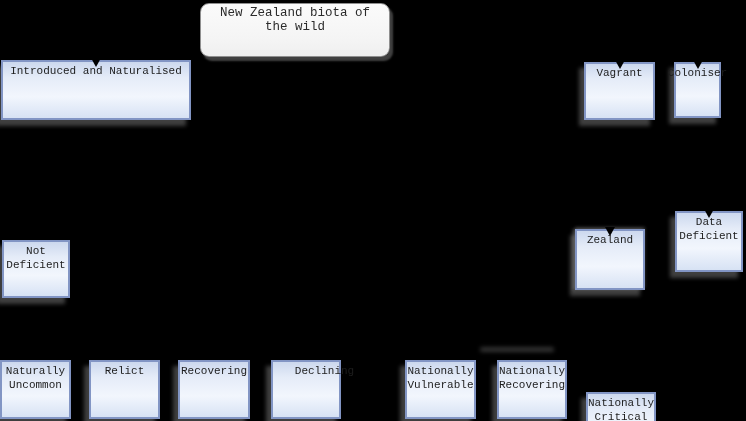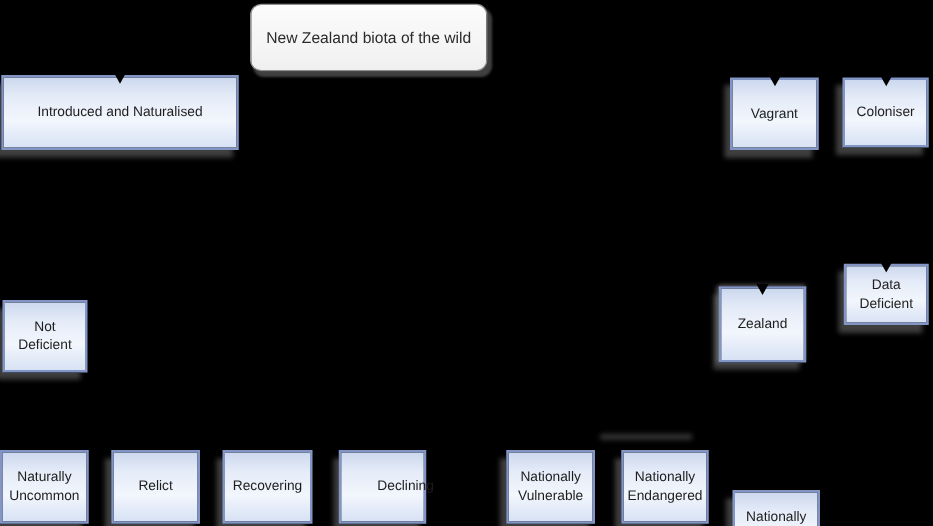--- a/index.html
+++ b/index.html
@@ -1,22 +1,22 @@
 <!DOCTYPE html>
 <html><head>
 <meta charset="utf-8">
 <style>
   html,body{margin:0;padding:0;background:#000;}
   .stage{
     position:relative;width:746px;height:421px;background:#000000;overflow:hidden;
     font-family:"Liberation Sans","DejaVu Sans",sans-serif;
   }
   .node{
-    position:absolute;display:flex;align-items:center;justify-content:center;
-    text-align:center;box-sizing:border-box;user-select:none;
+    position:absolute;display:flex;justify-content:center;
+    text-align:center;box-sizing:border-box;user-select:none;font-family:Liberation Mono, monospace;
   }
   .blue{
     background:linear-gradient(180deg,#ccd8ee 0%,#e5ecf8 28%,#f2f6fd 62%,#d7e2f4 100%);
     border:2px solid #8295c4;border-radius:0;color:#1d1d1d;
     font-size:11px;line-height:1.3;padding:2px 3px;
     box-shadow:-5px 6px 4px rgba(125,125,125,0.50);
   }
   .glow{
     box-shadow:-5px 6px 4px rgba(125,125,125,0.50),0 -2px 3px rgba(140,140,140,0.40),-3px 0 3px rgba(140,140,140,0.35);
   }
@@ -33,24 +33,24 @@
   }
   .smudge{
     position:absolute;left:480px;top:347px;width:74px;height:5px;
     background:rgba(110,110,110,0.45);filter:blur(2px);border-radius:2px;
   }
   
   #n-root{left:200px;top:3px;width:190px;height:54px;}
   #n-introduced{left:1px;top:60px;width:190px;height:60px;}
   #n-migrant{left:497px;top:62px;width:67px;height:58px;}
   #n-vagrant{left:584px;top:62px;width:71px;height:58px;}
-  #n-coloniser{left:674px;top:62px;width:69px;height:56px;}
+  #n-coloniser{left:674px;top:62px;width:47px;height:56px;}
   #n-not-threatened{left:2px;top:240px;width:68px;height:58px;}
   #n-extinct{left:575px;top:229px;width:70px;height:61px;}
-  #n-data-deficient{left:675px;top:211px;width:68px;height:49px;}
+  #n-data-deficient{left:675px;top:211px;width:68px;height:61px;}
   #n-naturally-uncommon{left:0px;top:360px;width:71px;height:59px;}
   #n-relict{left:89px;top:360px;width:71px;height:59px;}
   #n-recovering{left:178px;top:360px;width:72px;height:59px;}
   #n-declining{left:271px;top:360px;width:70px;height:59px;padding-left:40px;}
   #n-nationally-vulnerable{left:405px;top:360px;width:71px;height:59px;}
   #n-nationally-endangered{left:497px;top:360px;width:70px;height:59px;}
   #n-nationally-critical{left:586px;top:360px;width:70px;height:59px;margin-top:32px;}
 </style>
 </head>
 <body>
@@ -107,20 +107,20 @@
     <span>Declining</span>
   </div>
 
   <div class="node blue" id="n-nationally-vulnerable">
     <span>Nationally Vulnerable</span>
   </div>
 
   <div class="smudge"></div>
 
   <div class="node blue" id="n-nationally-endangered">
-    <span>Nationally Endangered</span>
+    <span>Nationally Recovering</span>
   </div>
 
   <div class="node blue" id="n-nationally-critical">
     <span>Nationally Critical</span>
   </div>
 
 </div>
 
 </body></html>

